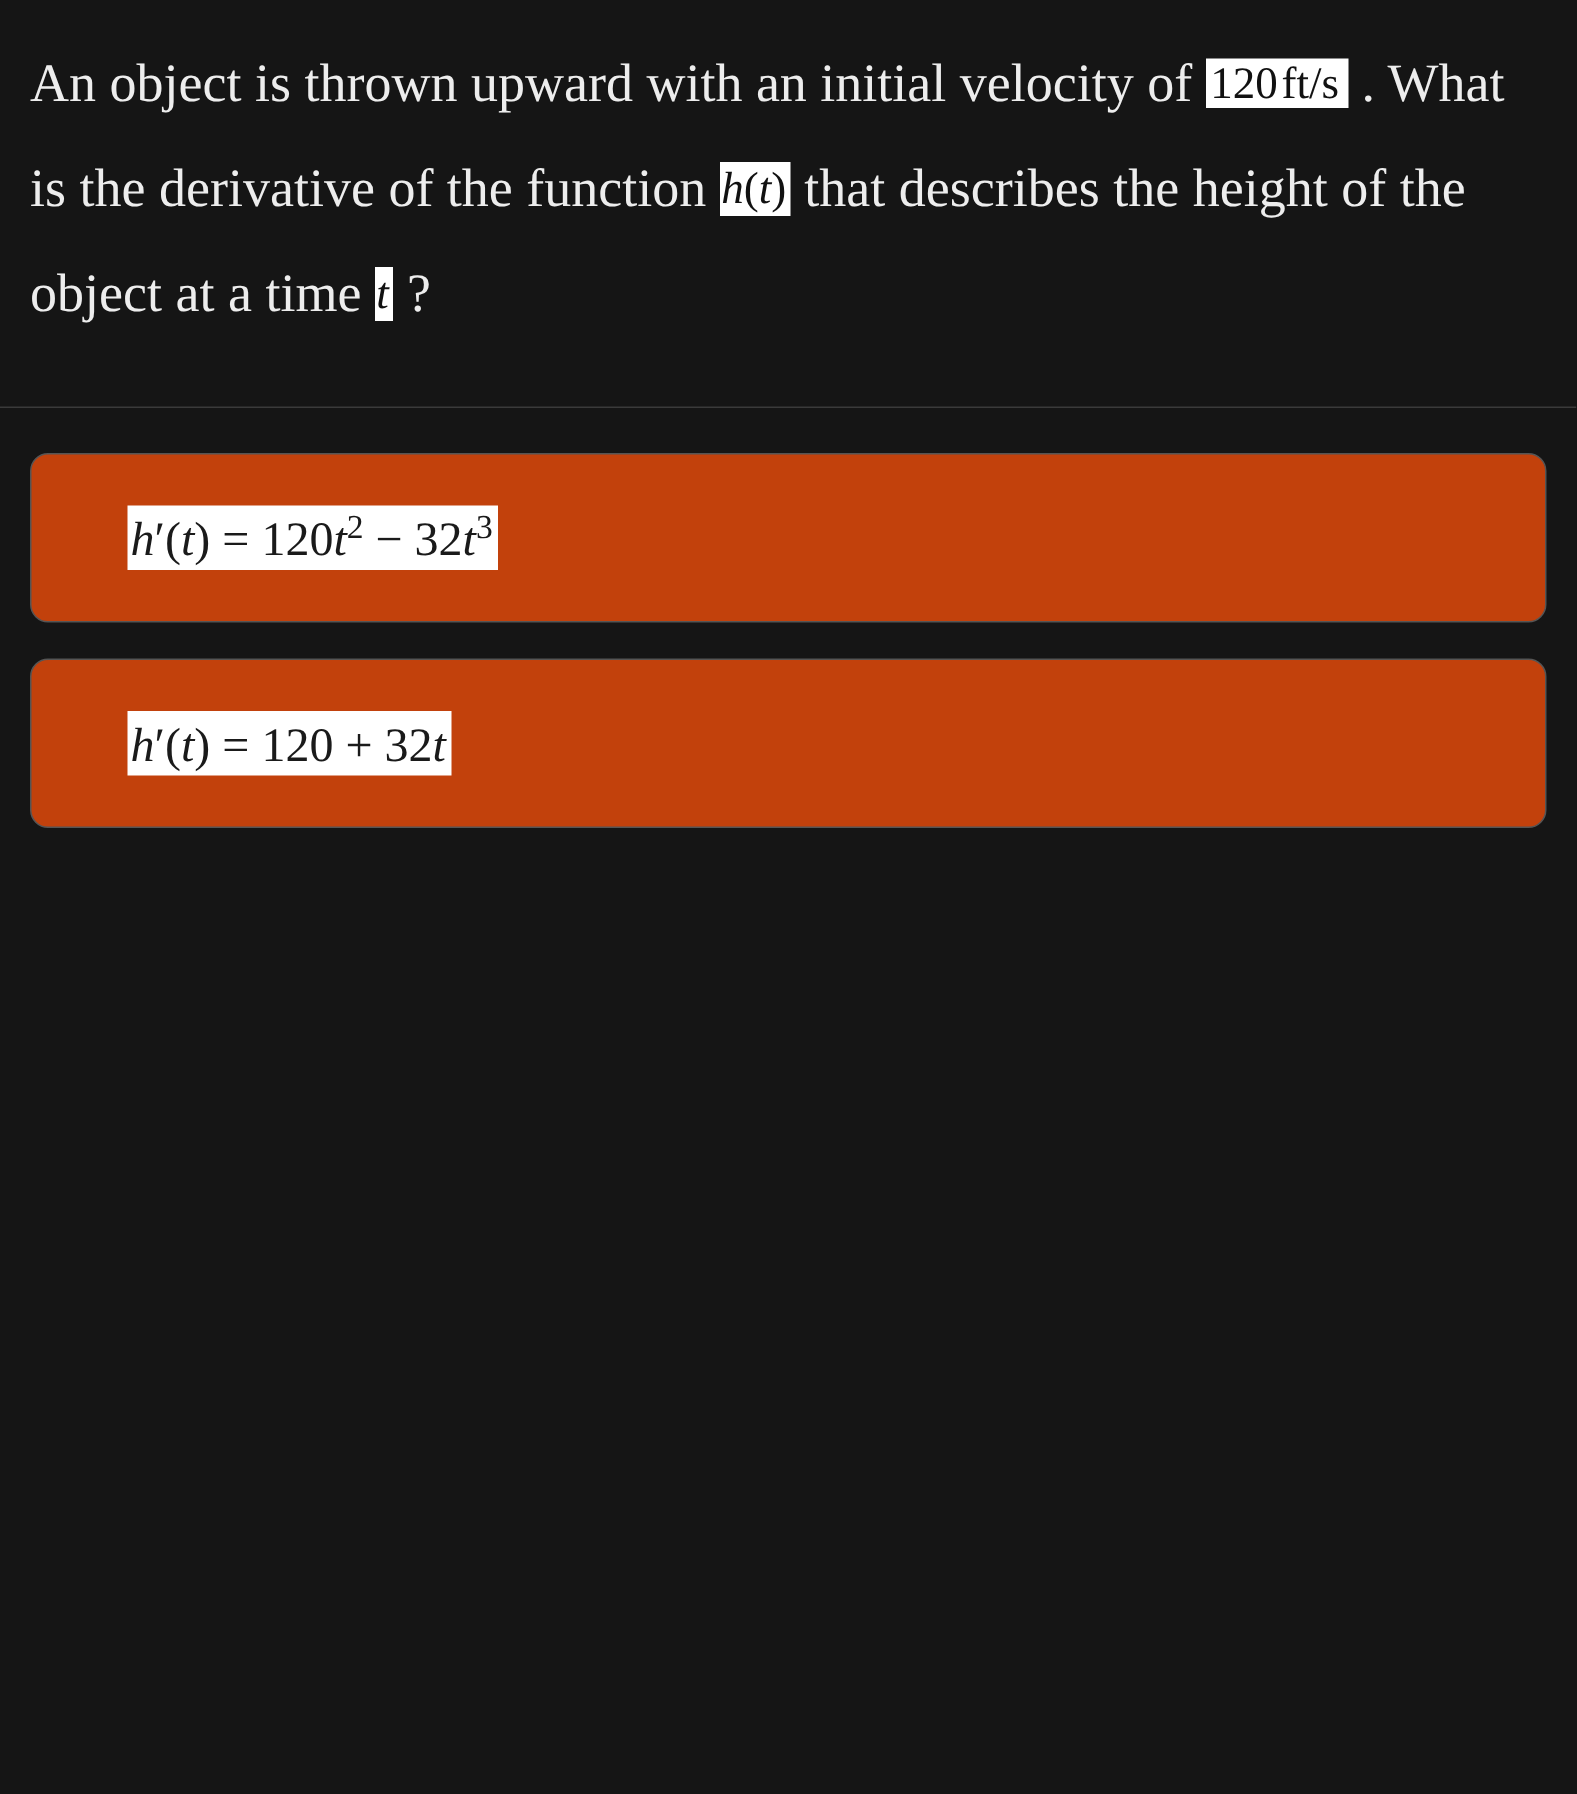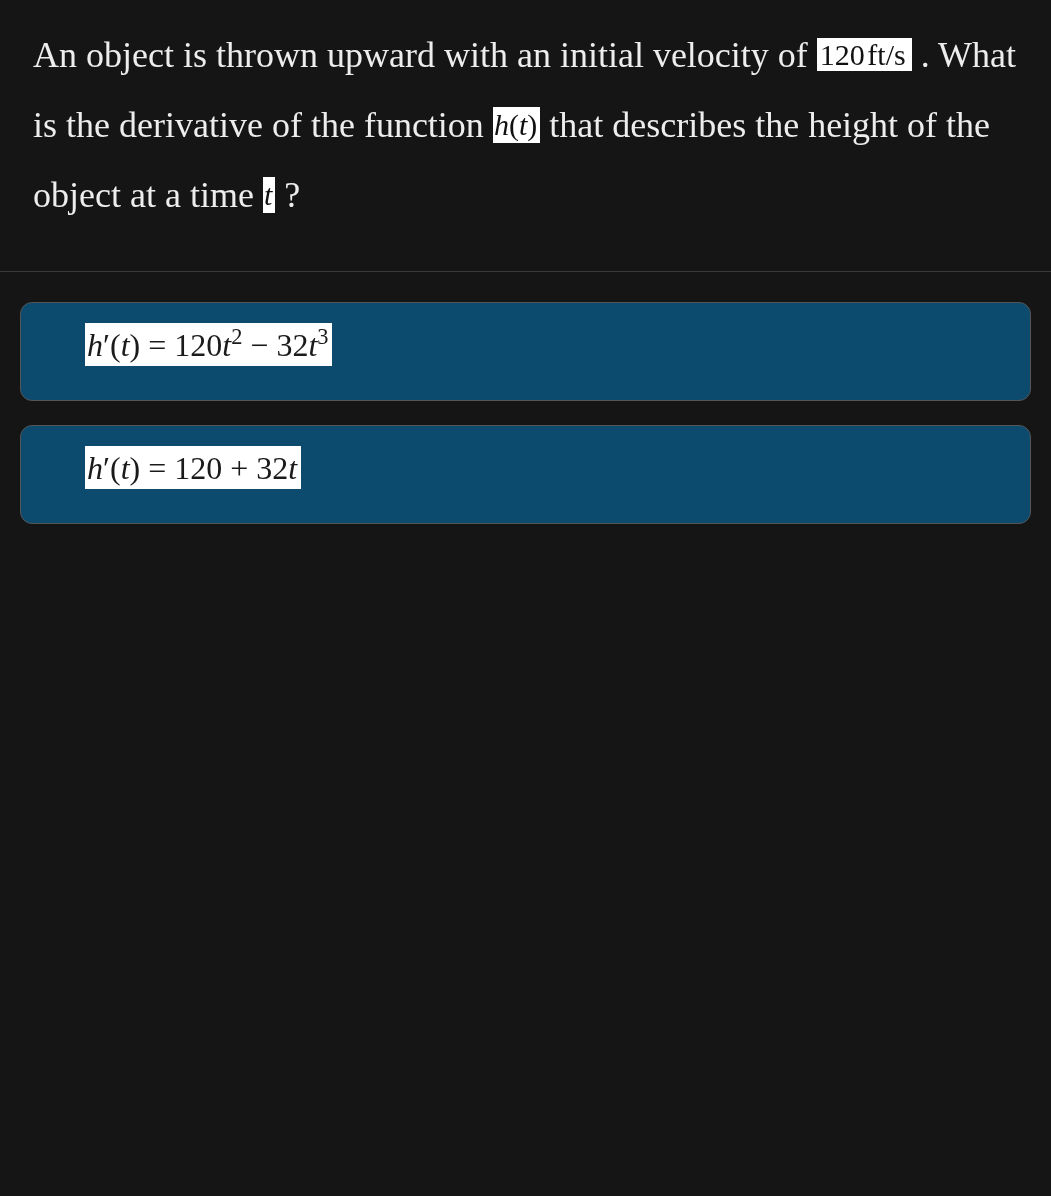--- a/index.html
+++ b/index.html
@@ -10,21 +10,20 @@
   body {
     background: #151515;
     width: 1051px;
     height: 1196px;
     font-family: Georgia, 'Times New Roman', serif;
     color: #e8e8e8;
     overflow: hidden;
   }
   .question-area {
     padding: 20px 20px 40px 20px;
-    margin-left: 13px;
   }
   .question-text {
     font-size: 36px;
     line-height: 1.95;
     font-weight: 400;
     color: #ededed;
   }
   .math-box {
     display: inline-block;
     background: #ffffff;
@@ -56,24 +55,24 @@
   .choose-heading {
     font-family: -apple-system, BlinkMacSystemFont, 'Segoe UI', Arial, sans-serif;
     font-weight: 700;
     font-size: 34px;
     color: #8c8c8c;
     margin-bottom: 38px;
   }
   .option {
     border: 1px solid #555;
     border-radius: 12px;
-    padding: 20px 30px 34px 64px;
+    padding: 34px 30px 34px 64px;
     margin-bottom: 24px;
     cursor: pointer;
-    background: #0c4a6e;
+    background: #c2410c;
     display: flex;
     align-items: center;
   }
   .option .formula {
     background: #ffffff;
     color: #1a1a1a;
     display: inline-block;
     padding: 3px 4px 2px 2px;
     font-family: 'Cambria Math', 'STIX', 'Times New Roman', serif;
     font-size: 32px;

